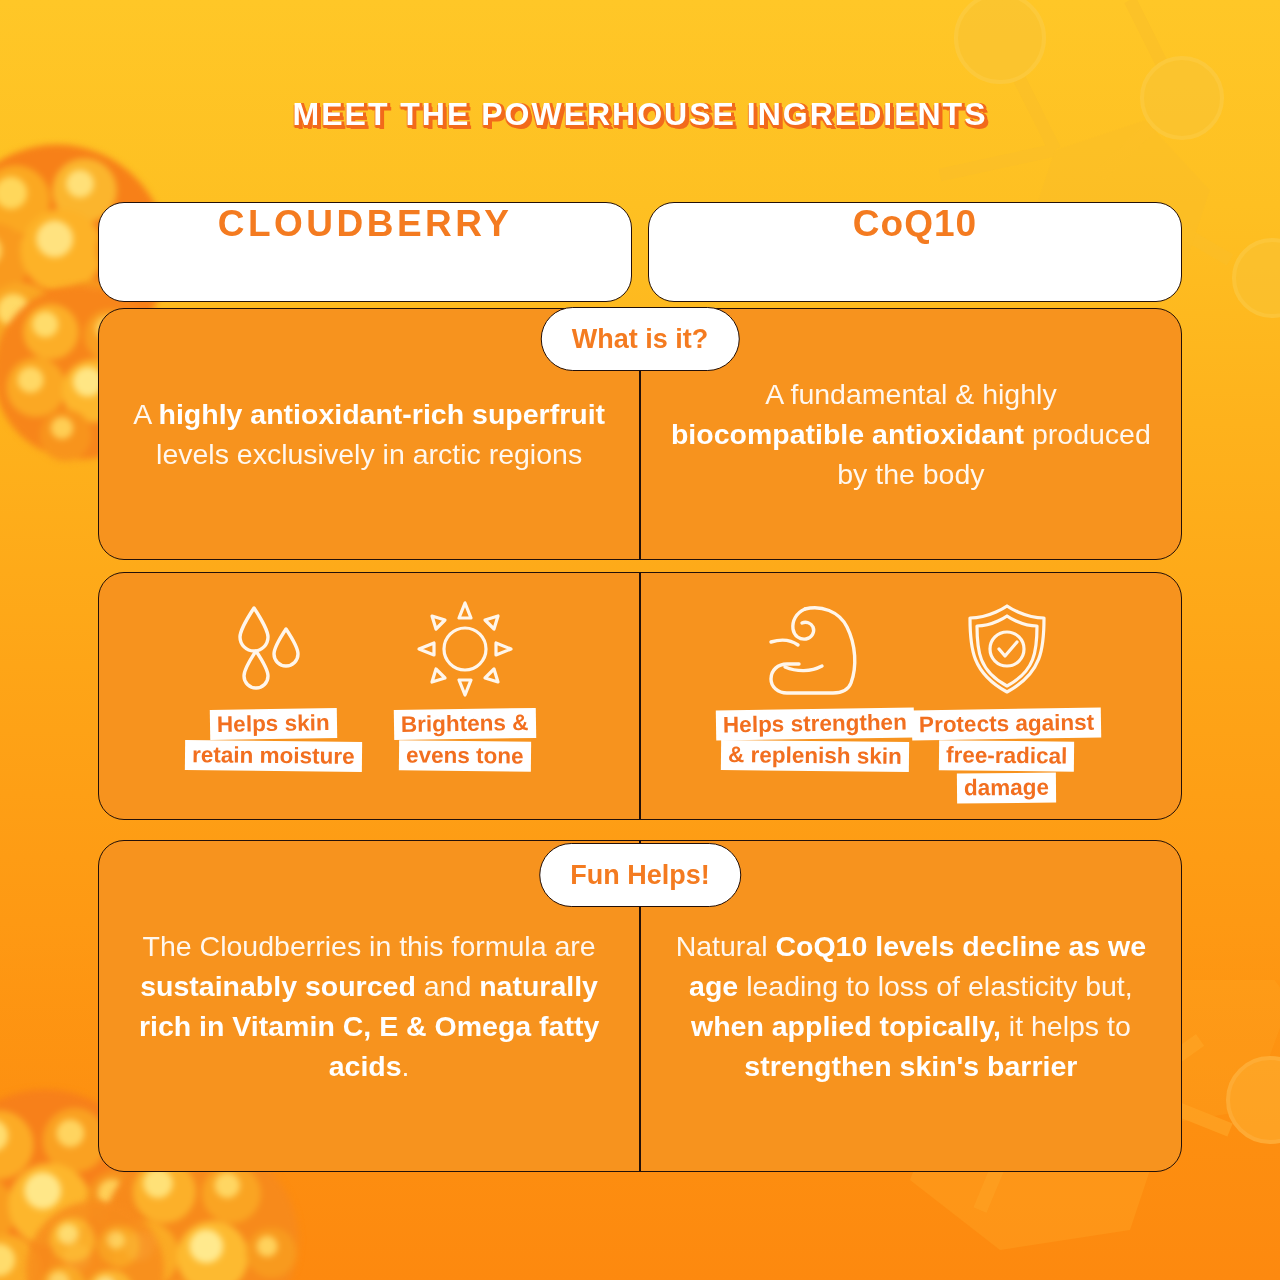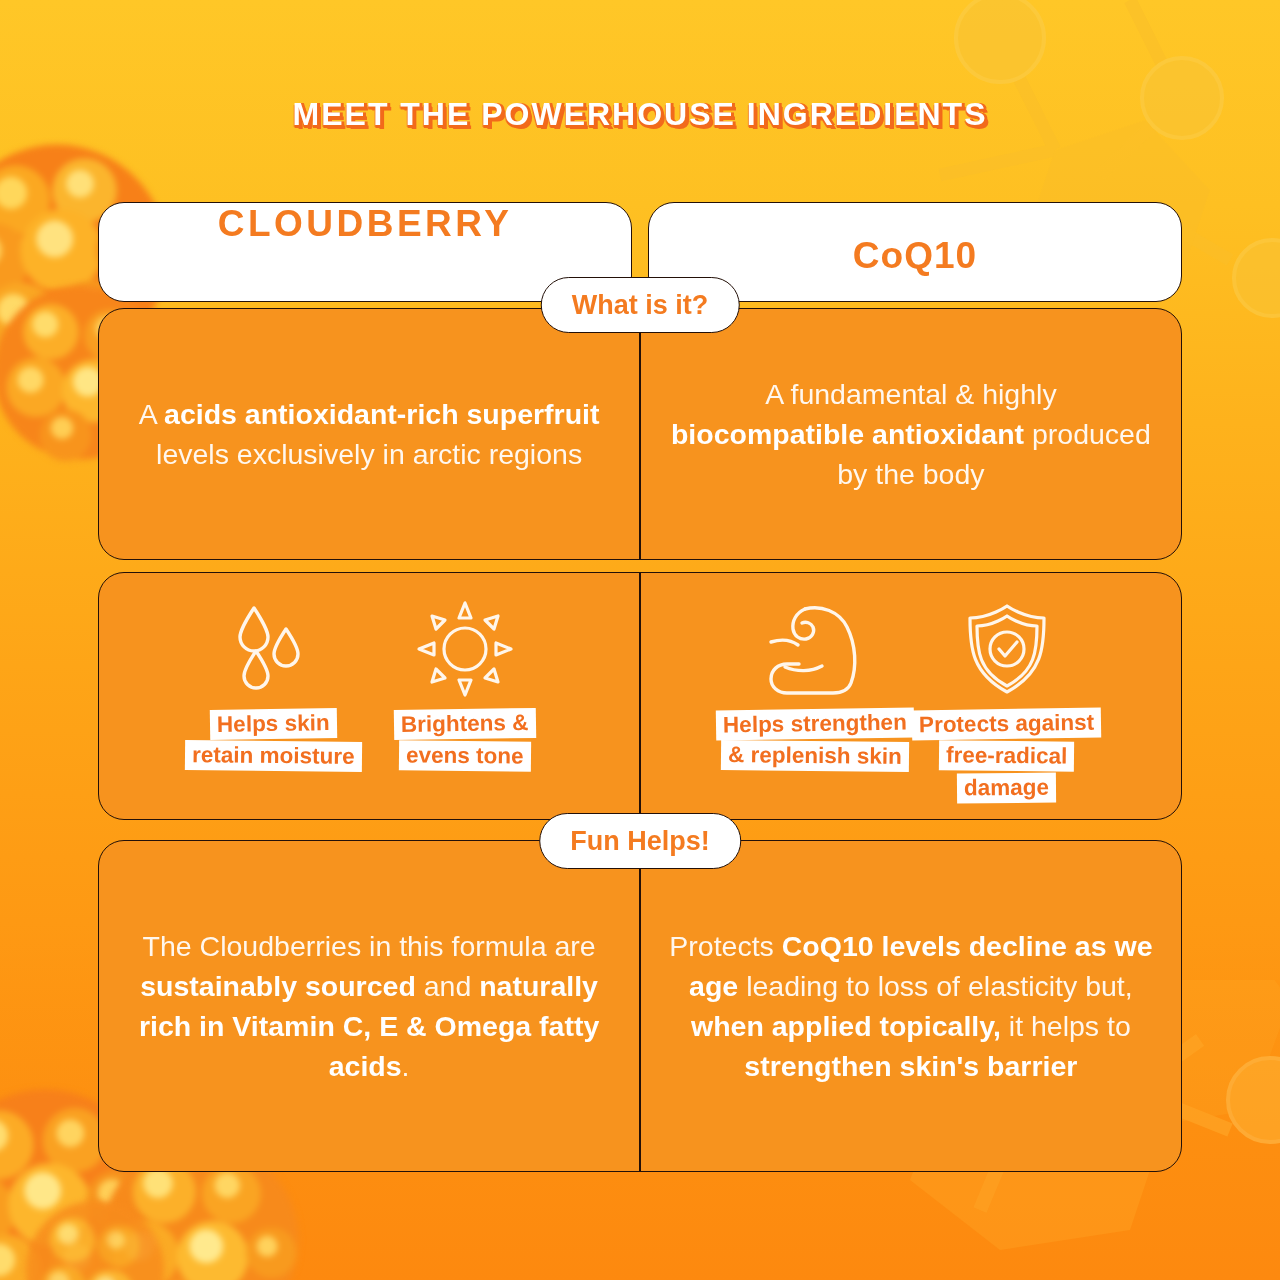--- a/index.html
+++ b/index.html
@@ -69,21 +69,21 @@
     background: #FFFFFF;
     border-radius: 26px;
     display: flex; align-items: flex-start; justify-content: center;
   }
   .head-card .label {
     color: #F47B20;
     font-weight: 700;
     font-size: 37px;
   }
   .head-card.cloudberry .label { letter-spacing: 3.5px; }
-  .head-card.coq10 .label { letter-spacing: 1px; margin-top: 32px; }
+  .head-card.coq10 .label { letter-spacing: 1px; }
 
   .panel {
     position: absolute;
     left: 98px; width: 1084px;
     background: #F7931E;
     border-radius: 26px;
     display: flex;
   }
   .panel-a { top: 308px; height: 252px; }
   .panel-b { top: 572px; height: 248px; }
@@ -109,28 +109,29 @@
     text-align: center;
     font-weight: 400;
   }
   .body-text b { font-weight: 700; color: #FFFFFF; }
 
   
   .pill {
     position: absolute;
     background: #FFFFFF;
     border-radius: 40px;
-    height: 56px;
+    height: 64px;
     display: flex; align-items: center; justify-content: center;
     padding: 8px 30px;
     color: #F47B20;
     font-weight: 700;
     font-size: 27px;
     white-space: nowrap;
     z-index: 6;
+    margin-top: 30px;
   }
   .pill-what   { top: 277px; left: 50%; transform: translateX(-50%); }
   .pill-bene   { top: 551px; left: 50%; transform: translateX(-50%); }
   .pill-fun    { top: 813px; left: 50%; transform: translateX(-50%); }
 
   
   .bene-col {
     flex: 1;
     display: flex;
     align-items: flex-start;
@@ -298,21 +299,21 @@
     </div>
     <div class="head-card coq10 ink">
       <span class="label">CoQ10</span>
     </div>
   </div>
 
   <div class="pill pill-what ink">What is it?</div>
 
   <div class="panel panel-a ink">
     <div class="col">
-      <p class="body-text"><span>A </span><b>acids antioxidant-rich superfruit</b><span> levels exclusively in arctic regions</span></p>
+      <p class="body-text"><span>A </span><b>highly antioxidant-rich superfruit</b><span> levels exclusively in arctic regions</span></p>
     </div>
     <div class="divider"></div>
     <div class="col">
       <p class="body-text"><span>A fundamental &amp; highly </span><b>biocompatible antioxidant</b><span> produced by the body</span></p>
     </div>
   </div>
 
 
   <div class="panel panel-b ink">
     <div class="bene-col">
@@ -390,17 +391,17 @@
   </div>
 
   <div class="pill pill-fun ink">Fun Helps!</div>
 
   <div class="panel panel-c ink">
     <div class="col">
       <p class="body-text"><span>The Cloudberries in this formula are </span><b>sustainably sourced</b><span> and </span><b>naturally rich in Vitamin C, E &amp; Omega fatty acids</b><span>.</span></p>
     </div>
     <div class="divider"></div>
     <div class="col">
-      <p class="body-text"><span>Protects </span><b>CoQ10 levels decline as we age</b><span> leading to loss of elasticity but, </span><b>when applied topically,</b><span> it helps to </span><b>strengthen skin's barrier</b></p>
+      <p class="body-text"><span>Natural </span><b>CoQ10 levels decline as we age</b><span> leading to loss of elasticity but, </span><b>when applied topically,</b><span> it helps to </span><b>strengthen skin's barrier</b></p>
     </div>
   </div>
 
 </div>
 
 </body></html>

